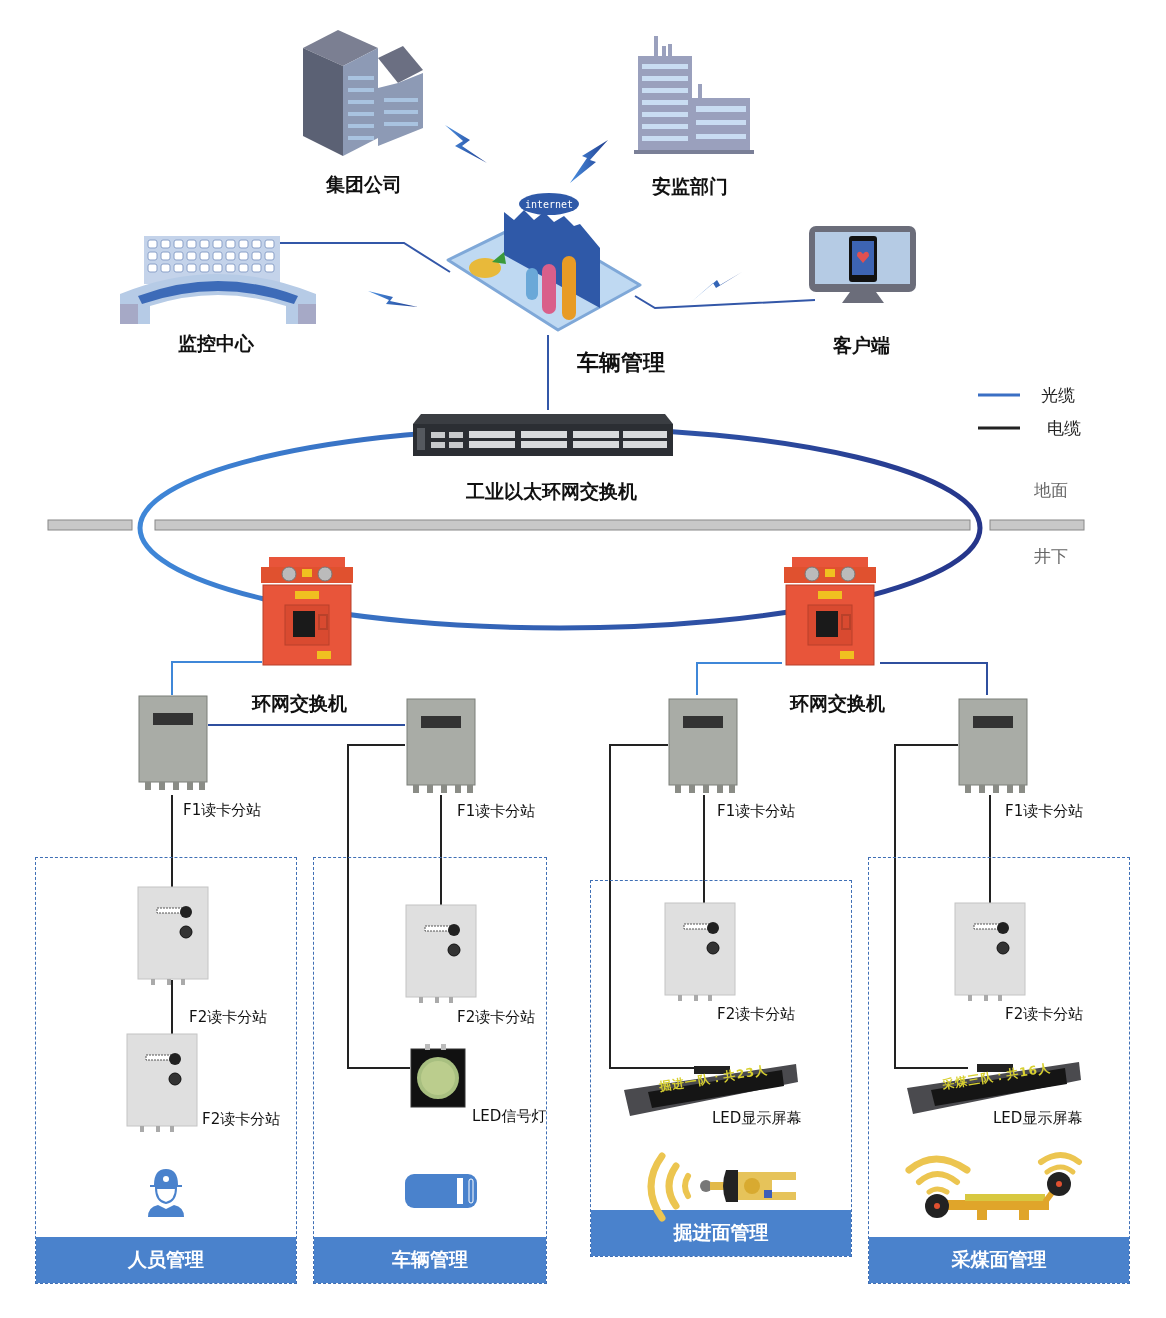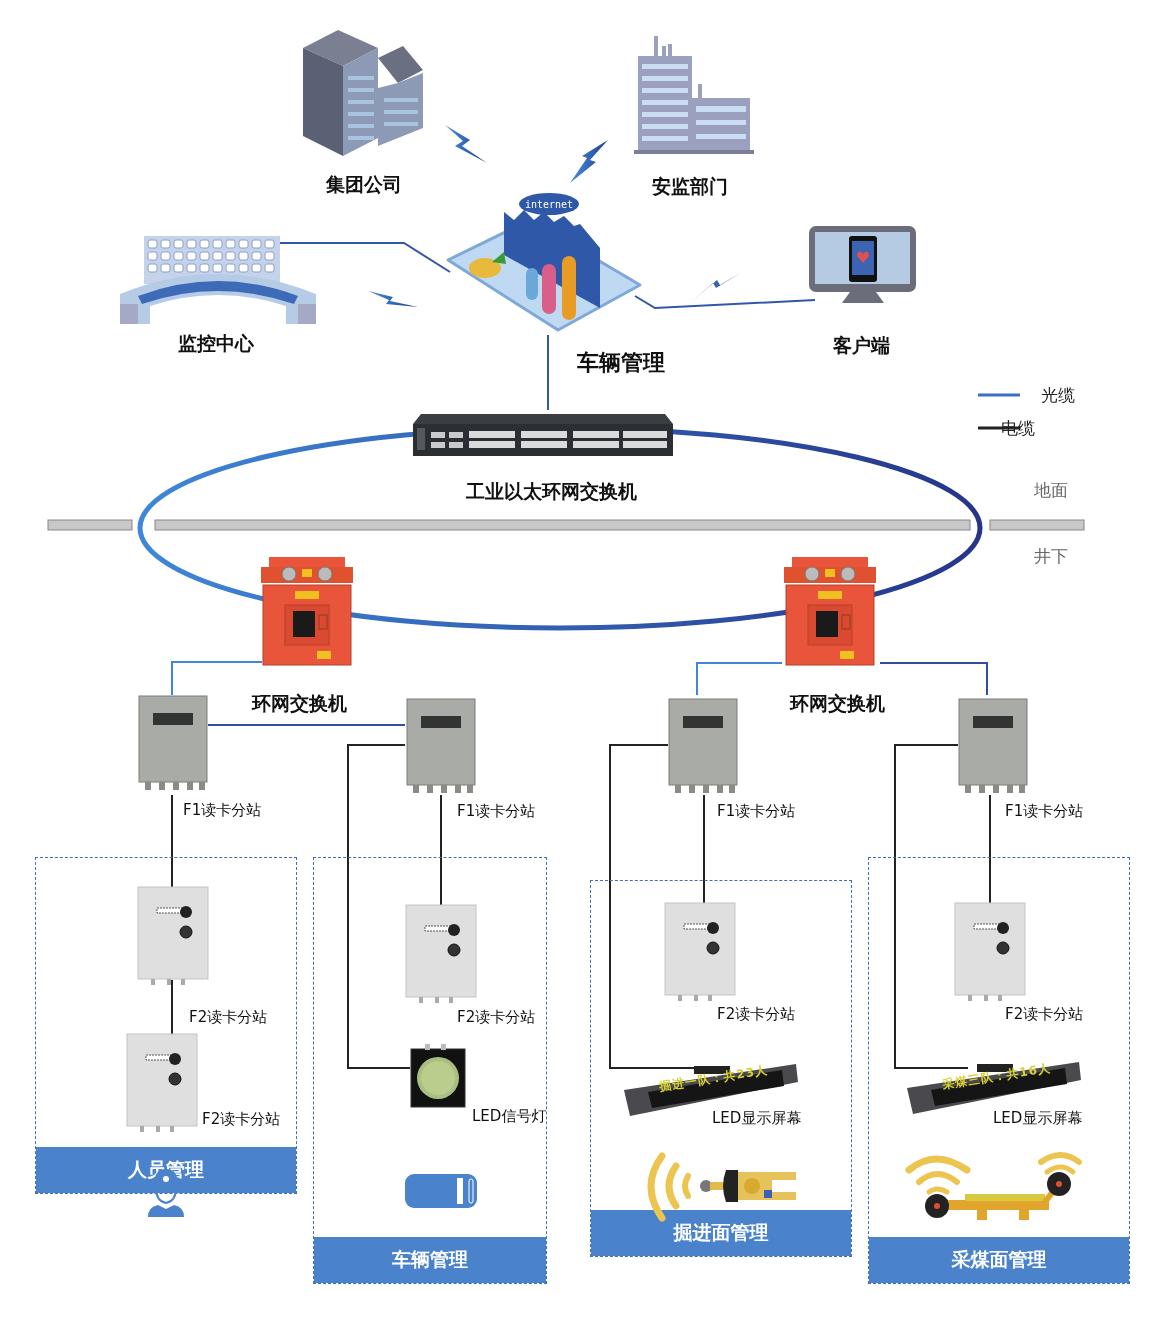--- a/index.html
+++ b/index.html
@@ -165,21 +165,21 @@
   <rect x="1" y="1" width="107" height="66" rx="7" fill="#6b6d7a"></rect>
   <rect x="7" y="7" width="95" height="52" fill="#b5cbe4"></rect>
   <rect x="41" y="11" width="28" height="46" rx="3" fill="#111"></rect>
   <rect x="44" y="16" width="22" height="34" fill="#3d64b3"></rect>
   <path d="M55,38 L49,31 Q49,26 53,27 L55,29 L57,27 Q61,26 61,31 Z" fill="#e05050"></path>
   <polygon points="42,67 68,67 76,78 34,78" fill="#6b6d7a"></polygon>
 </svg>
 <div class="abs lbl-bold" style="left:833px;top:333px">客户端</div>
 
 <div class="abs lbl-legend" style="left:1034px;top:384px">光缆</div>
-<div class="abs lbl-legend" style="left:994px;top:417px">电缆</div>
+<div class="abs lbl-legend" style="left:1040px;top:417px">电缆</div>
 <div class="abs lbl-gray" style="left:1034px;top:479px">地面</div>
 <div class="abs lbl-gray" style="left:1034px;top:545px">井下</div>
 
 <svg class="abs" style="left:413px;top:410px" width="260" height="48" viewBox="0 0 260 48">
   <polygon points="8,4 252,4 260,14 0,14" fill="#3a3d42"></polygon>
   <rect x="0" y="14" width="260" height="32" fill="#2b2e33"></rect>
   <rect x="4" y="18" width="8" height="22" fill="#55595f"></rect>
   <g fill="#c8cacc">
     <rect x="18" y="22" width="14" height="6"></rect>
       <rect x="18" y="32" width="14" height="6"></rect>
@@ -222,21 +222,21 @@
   <rect x="45" y="14" width="10" height="8" fill="#f0c020"></rect>
   <rect x="6" y="30" width="88" height="80" fill="#e8553a" stroke="#b8412a"></rect>
   <rect x="38" y="36" width="24" height="8" fill="#f0c020"></rect>
   <rect x="28" y="50" width="44" height="40" fill="#d94a30" stroke="#b8412a"></rect>
   <rect x="36" y="56" width="22" height="26" fill="#1a1a1a"></rect>
   <rect x="62" y="60" width="8" height="14" fill="none" stroke="#b8412a" stroke-width="2"></rect>
   <rect x="60" y="96" width="14" height="8" fill="#f0c020"></rect>
 </svg>
 <div class="abs lbl-bold" style="left:790px;top:691px">环网交换机</div>
 
-<div class="zone" style="left:35px;top:857px;width:262px;height:337px">
+<div class="zone" style="left:35px;top:857px;width:262px;height:427px">
   <div class="zone-bar">人员管理</div>
 </div>
 <div class="zone" style="left:313px;top:857px;width:234px;height:427px">
   <div class="zone-bar">车辆管理</div>
 </div>
 <div class="zone" style="left:590px;top:880px;width:262px;height:377px">
   <div class="zone-bar">掘进面管理</div>
 </div>
 <div class="zone" style="left:868px;top:857px;width:262px;height:427px">
   <div class="zone-bar">采煤面管理</div>

